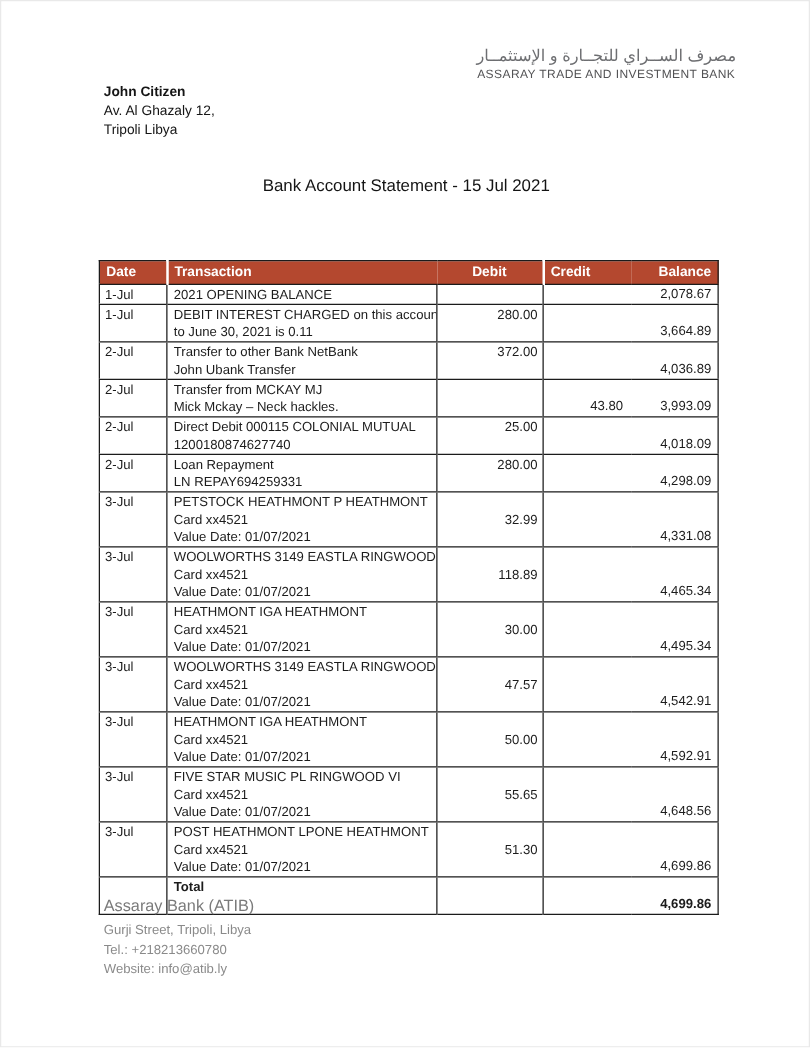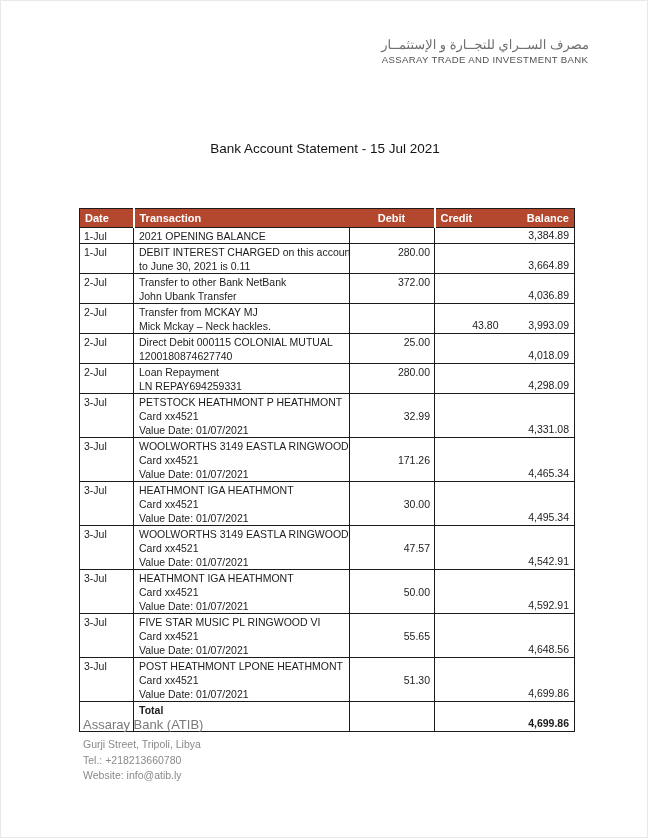--- a/index.html
+++ b/index.html
@@ -69,20 +69,25 @@
                            -2px 0 0 #000, 2px 0 0 #000, 0 -2px 0 #000, 0 2px 0 #000; }
   .wm-1 { color: var(--watermark-yellow, #F7EC13); }
   .wm-2 { color: var(--watermark-orange, #F68B1F); }
   .wm-3 { color: var(--watermark-purple, #5C2D91); }
 </style>
 </head>
 <body>
 
 <div class="page">
 
+  <div class="recipient">
+    <div class="name">John Citizen</div>
+    <div>Av. Al Ghazaly 12,</div>
+    <div>Tripoli Libya</div>
+  </div>
 
   <div class="logo">
     <div class="logo-arabic" dir="rtl">مصرف الســراي للتجــارة و الإستثمــار</div>
     <div class="logo-tagline">ASSARAY TRADE AND INVESTMENT BANK</div>
   </div>
 
   <div class="doc-title">Bank Account Statement - 15 Jul 2021</div>
 
   <div class="stmt-table-wrap">
     <table class="stmt">
@@ -103,21 +108,21 @@
         </tr>
       </thead>
       <tbody>
           <tr>
             <td class="c-date">1-Jul</td>
             <td class="c-txn">
               <div class="txn-line">2021 OPENING BALANCE</div>
             </td>
             <td class="c-debit"></td>
             <td class="c-credit"></td>
-            <td class="c-balance">3,384.89</td>
+            <td class="c-balance">2,078.67</td>
           </tr>
           <tr>
             <td class="c-date">1-Jul</td>
             <td class="c-txn">
               <div class="txn-line">DEBIT INTEREST CHARGED on this account</div>
               <div class="txn-line">to June 30, 2021 is 0.11</div>
             </td>
             <td class="c-debit">280.00</td>
             <td class="c-credit"></td>
             <td class="c-balance">3,664.89</td>
@@ -173,21 +178,21 @@
             <td class="c-credit"></td>
             <td class="c-balance">4,331.08</td>
           </tr>
           <tr>
             <td class="c-date">3-Jul</td>
             <td class="c-txn">
               <div class="txn-line">WOOLWORTHS 3149 EASTLA RINGWOOD</div>
               <div class="txn-line">Card xx4521</div>
               <div class="txn-line">Value Date: 01/07/2021</div>
             </td>
-            <td class="c-debit">171.26</td>
+            <td class="c-debit">118.89</td>
             <td class="c-credit"></td>
             <td class="c-balance">4,465.34</td>
           </tr>
           <tr>
             <td class="c-date">3-Jul</td>
             <td class="c-txn">
               <div class="txn-line">HEATHMONT IGA HEATHMONT</div>
               <div class="txn-line">Card xx4521</div>
               <div class="txn-line">Value Date: 01/07/2021</div>
             </td>

